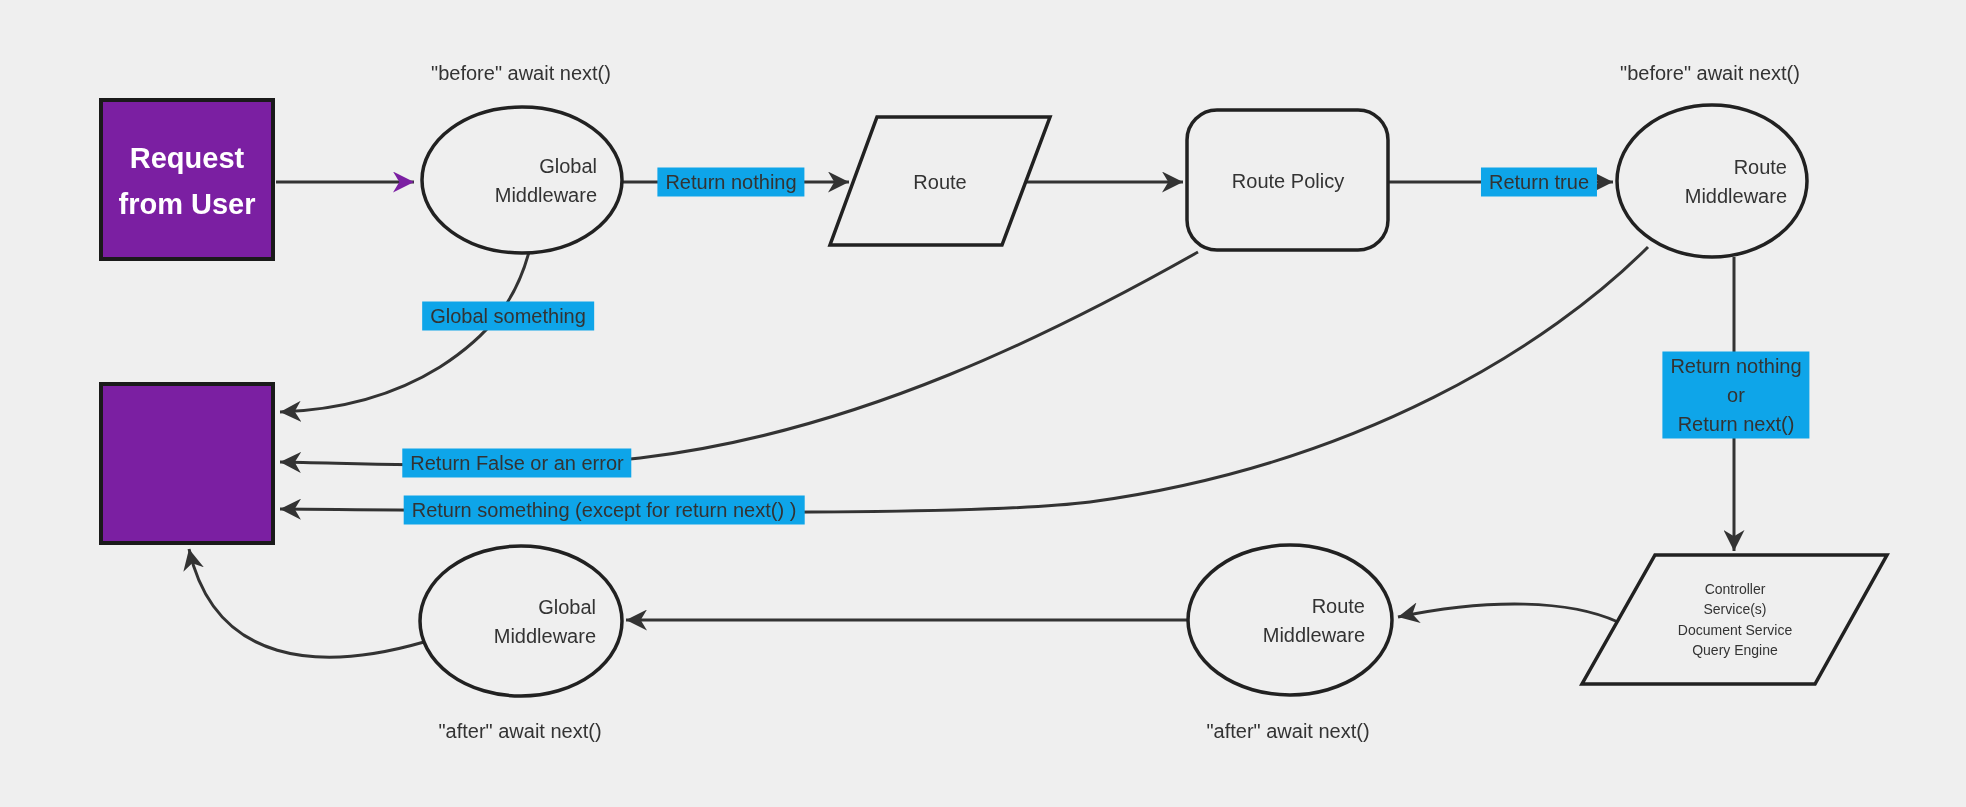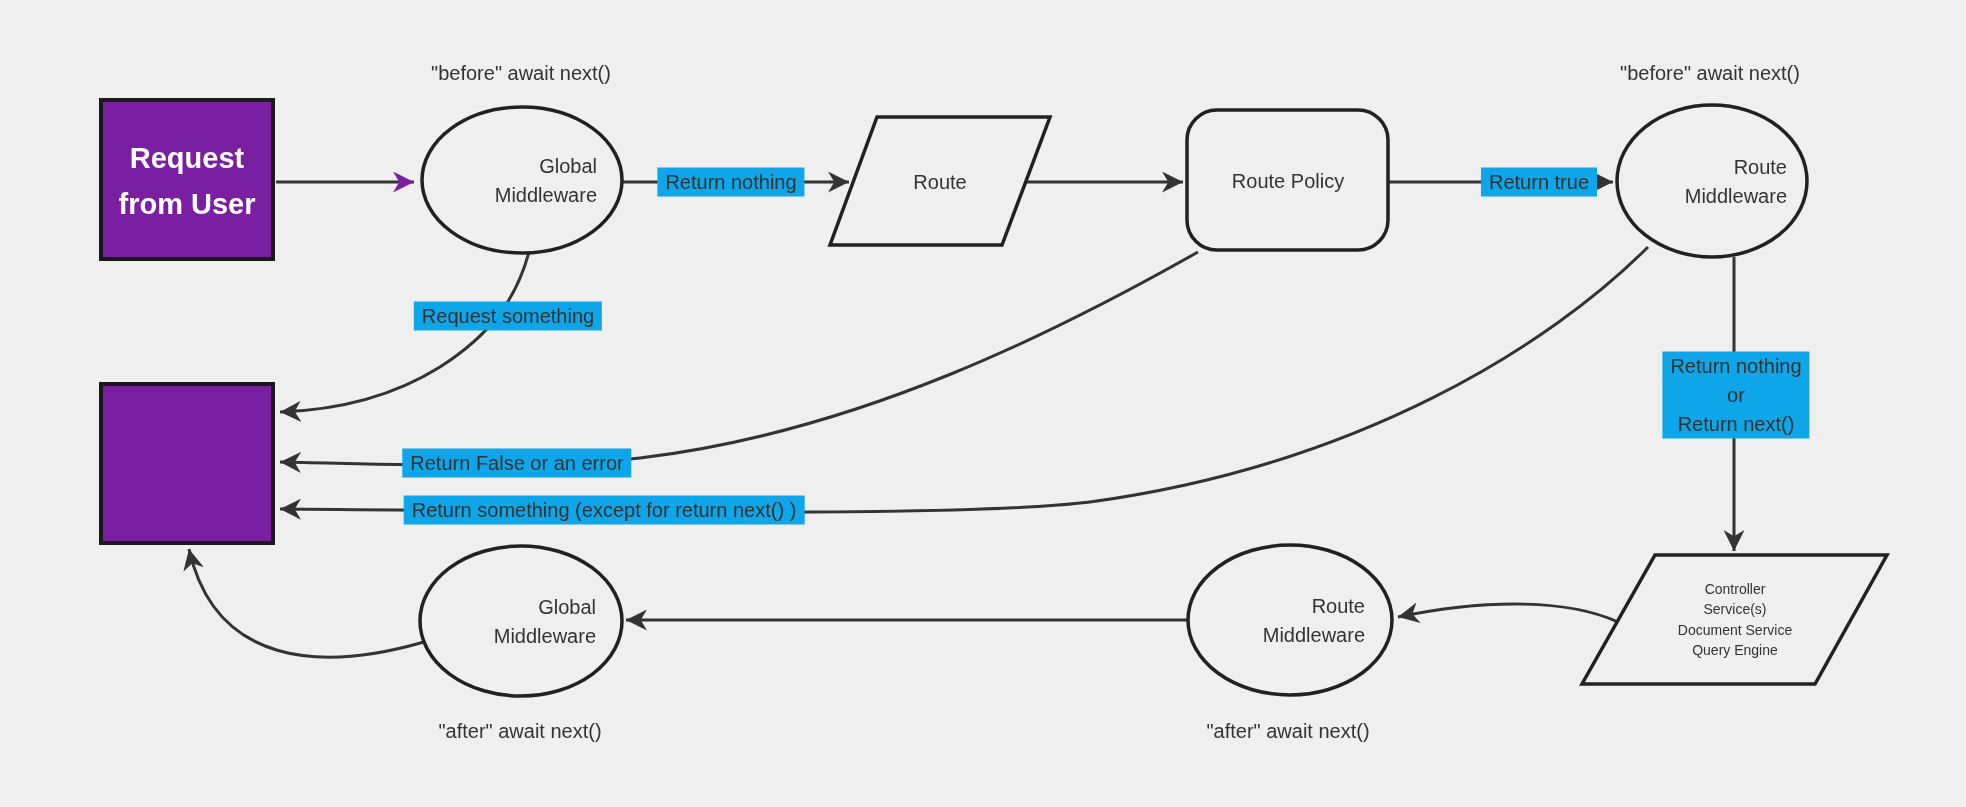--- a/index.html
+++ b/index.html
@@ -122,17 +122,17 @@
   <div class="label" style="left:521px; top:73px;">"before" await next()</div>
   <div class="label" style="left:1710px; top:73px;">"before" await next()</div>
   <div class="label" style="left:520px; top:731px;">"after" await next()</div>
   <div class="label" style="left:1288px; top:731px;">"after" await next()</div>
 
   <div class="label on-line" style="left:731px; top:182px;">Return nothing</div>
   <div class="label on-line" style="left:1496px; top:182px;margin-left:43px;">Return true</div>
   <div class="label on-line multiline" style="left:1736px; top:395px;">Return nothing
 or
 Return next()</div>
-  <div class="label on-line" style="left:508px; top:316px;">Request something</div>
+  <div class="label on-line" style="left:508px; top:316px;">Global something</div>
   <div class="label on-line" style="left:604px; top:510px;">Return something (except for return next() )</div>
   <div class="label on-line" style="left:517px; top:463px;">Return False or an error</div>
 
 </div>
 
 </body></html>

